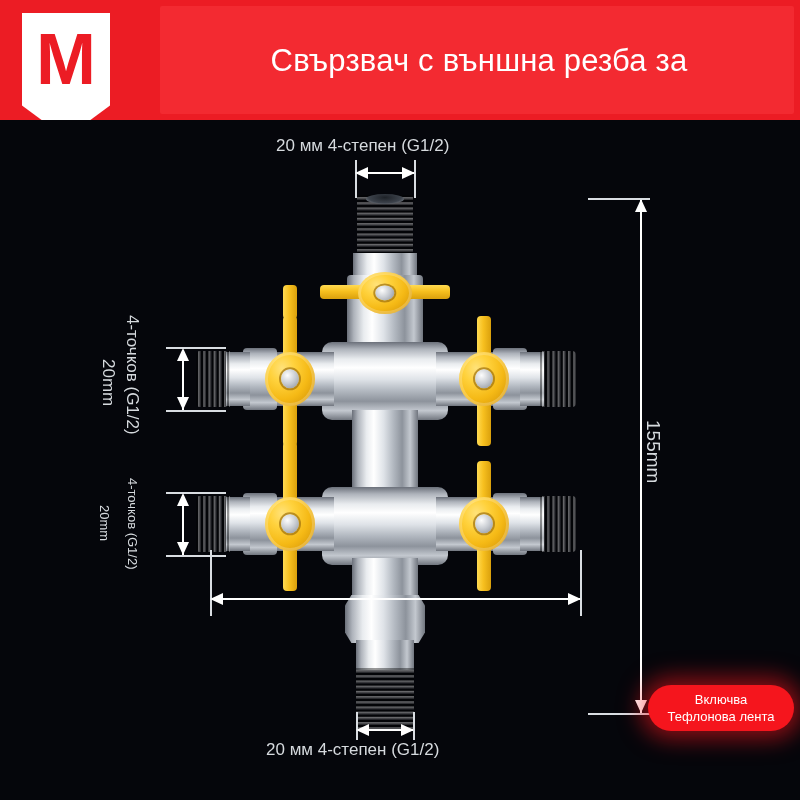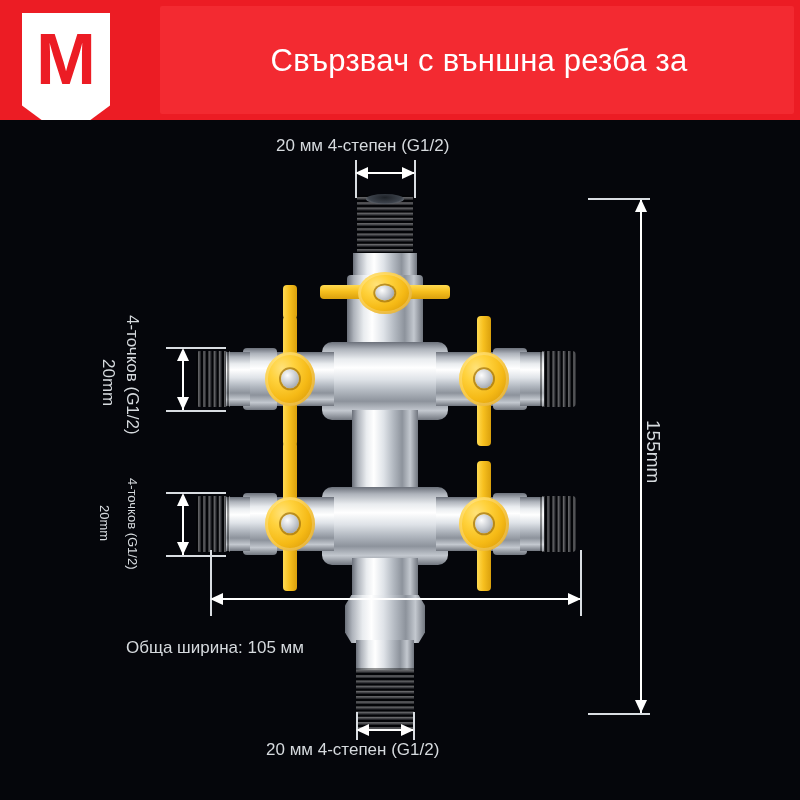--- a/index.html
+++ b/index.html
@@ -267,25 +267,28 @@
     <div class="arrow up" style="left:177px; top:373px;"></div>
     <div class="arrow down" style="left:177px; top:422px;"></div>
     <div class="dim-label small rot-cw" style="left:140px; top:358px;">4-точков (G1/2)</div>
     <div class="dim-label small rot-cw" style="left:112px; top:385px;">20mm</div>
 
     <div class="ext-line" style="left:210px; top:430px; width:1.5px; height:66px;"></div>
     <div class="ext-line" style="left:580px; top:430px; width:1.5px; height:66px;"></div>
     <div class="dim-line" style="left:212px; top:478px; width:368px; height:2px;"></div>
     <div class="arrow left" style="left:210px; top:473px;"></div>
     <div class="arrow right" style="left:568px; top:473px;"></div>
-    <div class="dim-label" style="left:126px; top:518px;">Обща ширина: 105 мм</div>
 
     <div class="ext-line" style="left:588px; top:78px; width:62px; height:1.5px;"></div>
     <div class="ext-line" style="left:588px; top:593px; width:62px; height:1.5px;"></div>
     <div class="dim-line" style="left:640px; top:80px; width:2px; height:513px;"></div>
     <div class="arrow up" style="left:635px; top:79px;"></div>
     <div class="arrow down" style="left:635px; top:580px;"></div>
     <div class="dim-label rot-cw" style="left:664px; top:300px; font-size:19px;">155mm</div>
 
   </div>
 
+  <div id="teflon-badge">
+    <span>Включва</span>
+    <span>Тефлонова лента</span>
+  </div>
 
 </div>
 
 </body></html>

